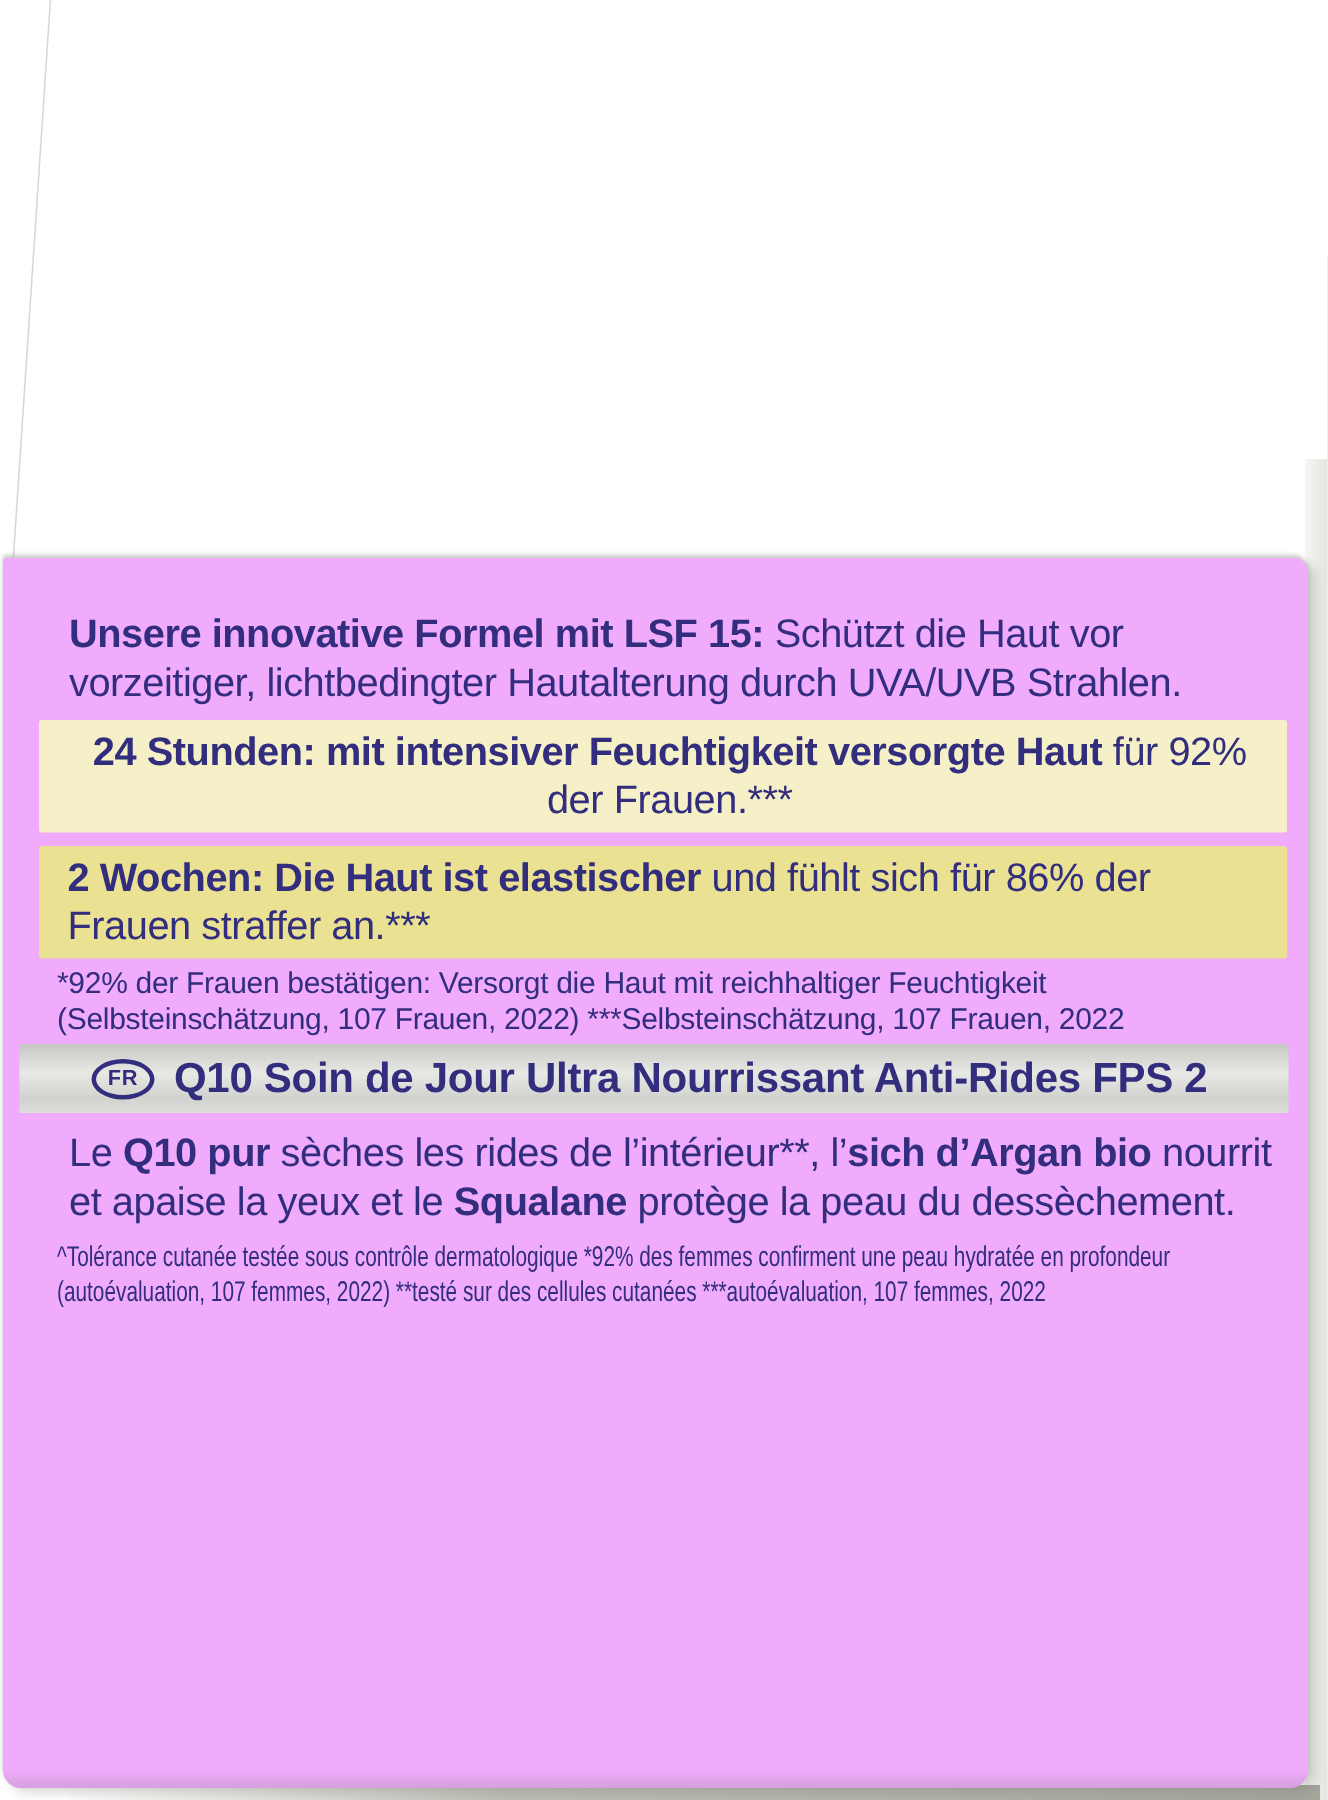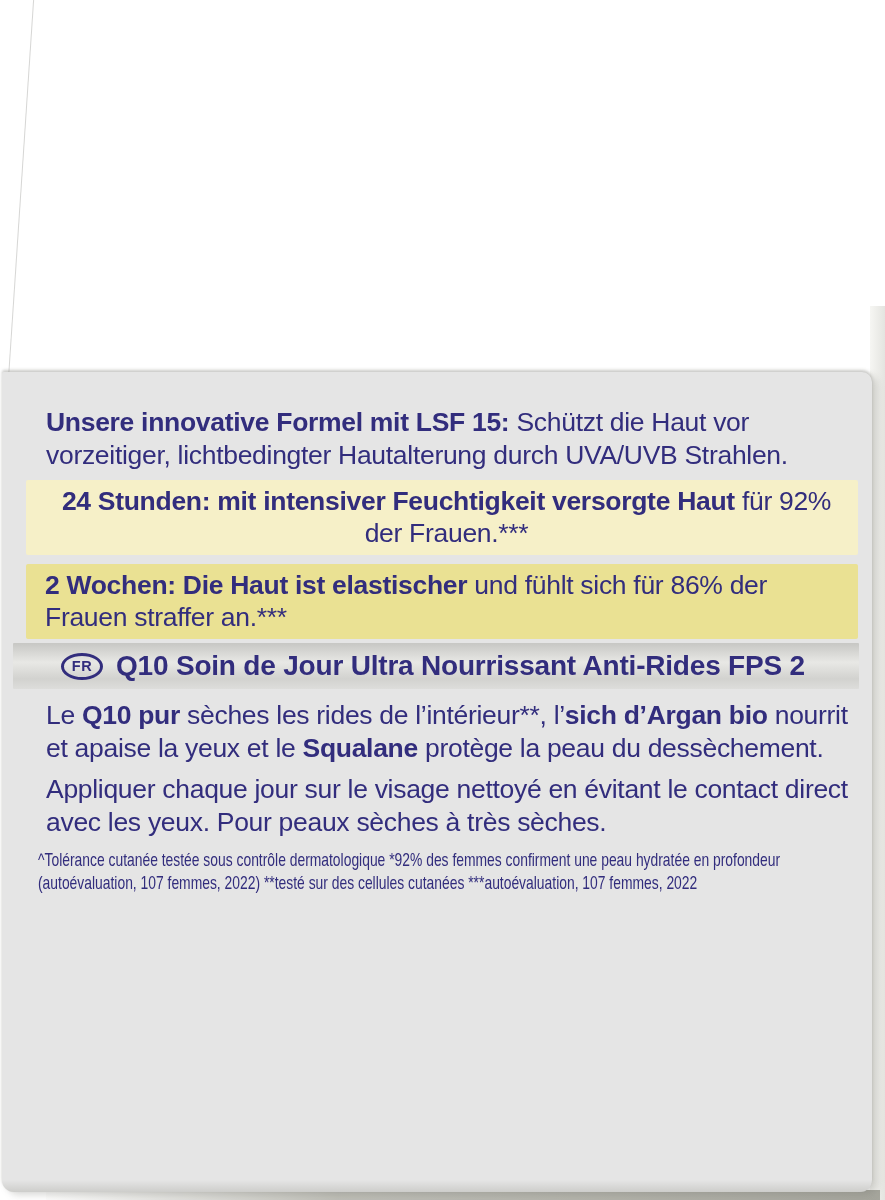--- a/index.html
+++ b/index.html
@@ -36,21 +36,21 @@
     position: absolute;
     left: 46px; right: 5px; top: 1190px; height: 10px;
     background: linear-gradient(90deg, rgba(190,190,182,0.05), rgba(168,168,158,0.75) 35%, #a5a59c);
   }
 
   
   .panel {
     position: absolute;
     left: 2px; top: 372px;
     width: 870px; height: 820px;
-    background: #e5e5e5;
+    background: #f0abfc;
     border-radius: 2px 10px 12px 12px;
     box-shadow: 0 -2px 3px rgba(125,125,120,0.38),
                 5px 3px 7px rgba(120,120,112,0.28);
   }
   .panel::after {
     content: "";
     position: absolute; left: 0; right: 0; bottom: 0; height: 12px;
     border-radius: 0 0 12px 12px;
     background: linear-gradient(180deg, rgba(0,0,0,0), rgba(110,110,98,0.20));
     pointer-events: none;
@@ -129,27 +129,27 @@
 
   <div class="panel">
 
     <p class="intro"><b>Unsere innovative Formel mit LSF 15:</b><span> Schützt die Haut vor vorzeitiger, lichtbedingter Hautalterung durch UVA/UVB Strahlen.</span></p>
 
     <div class="band tone-pale"><b>24 Stunden: mit intensiver Feuchtigkeit versorgte Haut</b><span> für 92% der Frauen.***</span></div>
 
     <div class="band tone-medium"><b>2 Wochen: Die Haut ist elastischer</b><span> und fühlt sich für 86% der Frauen straffer an.***</span></div>
 
 
+    <p class="fn-de">*92% der Frauen bestätigen: Versorgt die Haut mit reichhaltiger Feuchtigkeit (Selbsteinschätzung, 107 Frauen, 2022) ***Selbsteinschätzung, 107 Frauen, 2022</p>
 
     <div class="graybar">
       <span class="fr-badge">FR</span>
       <span>Q10 Soin de Jour Ultra Nourrissant Anti-Rides FPS 2</span>
     </div>
 
     <p class="para desc"><span>Le </span><b>Q10 pur</b><span> sèches les rides de l’intérieur**, l’</span><b>sich d’Argan bio</b><span> nourrit et apaise la yeux et le </span><b>Squalane</b><span> protège la peau du dessèchement.</span></p>
 
 
-    <p class="para usage">Appliquer chaque jour sur le visage nettoyé en évitant le contact direct avec les yeux. Pour peaux sèches à très sèches.</p>
 
     <p class="fn-fr">^Tolérance cutanée testée sous contrôle dermatologique *92% des femmes confirment une peau hydratée en profondeur (autoévaluation, 107 femmes, 2022) **testé sur des cellules cutanées ***autoévaluation, 107 femmes, 2022</p>
 
   </div>
 </div>
 
 </body></html>

